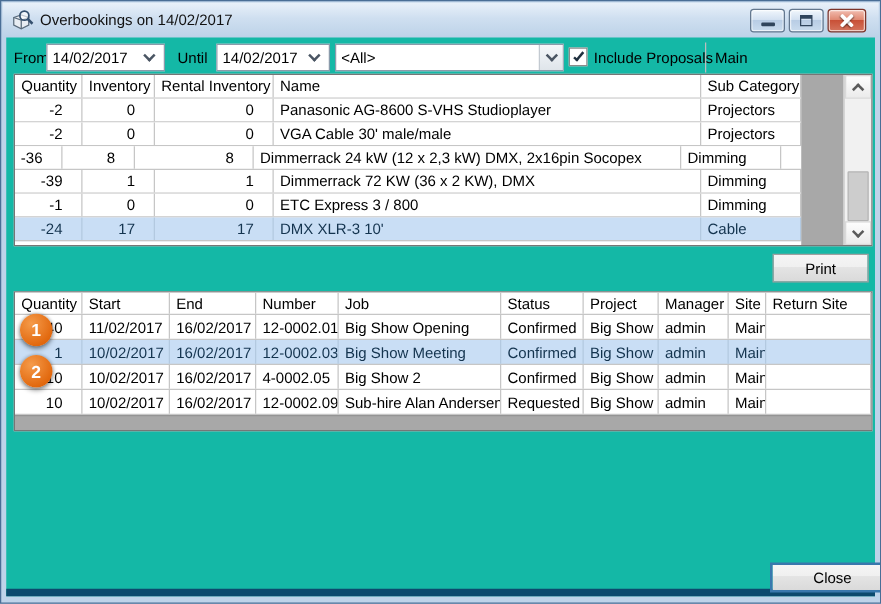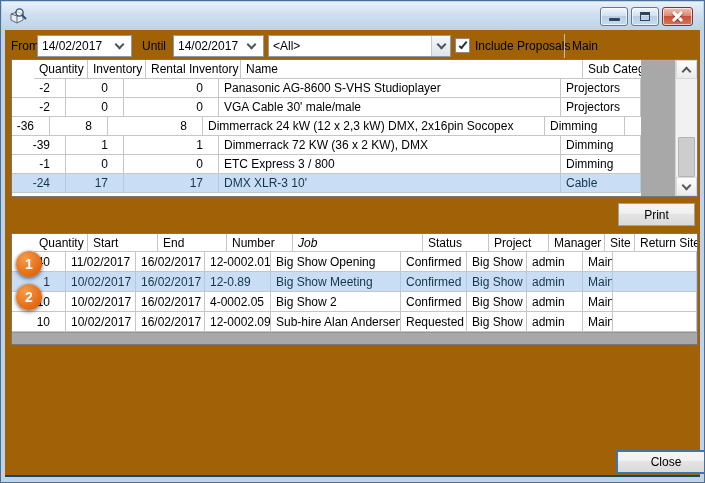--- a/index.html
+++ b/index.html
@@ -26,21 +26,21 @@
   .glyph-min { width:11px; height:3px; background:#30455c; border-radius:1px; margin-top:6px; }
   .glyph-max { width:10px; height:9px; border:1px solid #30455c; border-top-width:3px; background:transparent; }
   .glyph-x { position:relative; width:13px; height:13px; }
   .glyph-x i { position:absolute; left:0; top:5px; width:13px; height:3px; background:#fff; border-radius:1px;
     box-shadow:0 1px 1px rgba(0,0,0,.35); }
   .glyph-x i:nth-child(1){ transform:rotate(45deg); }
   .glyph-x i:nth-child(2){ transform:rotate(-45deg); }
 
   
   .client { position:absolute; left:4px; right:4px; top:29px; bottom:5px;
-    background:#a16207; border-bottom:2px solid #0c4a6e; }
+    background:#14b8a6; border-bottom:6px solid #0c4a6e; }
 
   .lbl { position:absolute; color:#000; white-space:nowrap; }
 
   .combo { position:absolute; height:22px; background:#fff; border:1px solid #8b9bab;
     display:flex; align-items:center; }
   .combo .val { flex:1; padding-left:4px; white-space:nowrap; overflow:hidden; }
   .chev { width:7px; height:7px; border-right:2px solid #4a5563; border-bottom:2px solid #4a5563;
     transform:rotate(45deg); margin:-3px 8px 0 0; }
   .chev-up { transform:rotate(-135deg); margin:4px 0 0 0; }
   .combo .btnzone { width:19px; height:100%; display:flex; align-items:center; justify-content:center;
@@ -54,21 +54,21 @@
   .checkbox.checked .mark { display:block; }
   .vsep { position:absolute; width:1px; background:#bdbdbd; }
 
   
   .grid { position:absolute; background:#fff; border:1px solid #767676; overflow:hidden; }
   .g-row { display:flex; width:629px; border-bottom:1px solid #c6c6c6; background:#fff; }
   #bottom-grid .g-row { width:685px; }
   .g-cell { border-right:1px solid #c6c6c6; padding:0 4px 0 5px; white-space:nowrap; overflow:hidden;
     display:flex; align-items:center; }
   .g-cell.num { justify-content:flex-end; padding-right:15px; }
-  .g-header { font-weight:normal;margin-left:22px; }
+  .g-header { font-weight:normal; }
   #top-grid .g-row { height:19px; }
   #top-grid .g-header { height:19px; }
   #bottom-grid .g-row { height:20px; }
   #bottom-grid .g-header { height:18px; }
   .g-row.selected { background:#c9def5; color:#14344f; }
   .g-row.selected .g-cell { border-right-color:#b3c9e0;text-align:center; }
 
   .tg-filler { position:absolute; top:0; bottom:0; left:629px; width:34px; background:#a8a8a8; }
   .bg-filler { position:absolute; left:0; right:0; bottom:0; height:12px; background:#a8a8a8;
     border-top:1px solid #949494; }
@@ -101,20 +101,21 @@
 <div class="window">
 
   <div class="titlebar">
     <svg class="title-icon" viewBox="0 0 18 16">
       <polygon points="2,6 8,4 14,6 14,12 8,15 2,12" fill="#e8edf3" stroke="#5a6b7c" stroke-width="1"></polygon>
       <polyline points="2,6 8,8 14,6" fill="none" stroke="#5a6b7c" stroke-width="1"></polyline>
       <line x1="8" y1="8" x2="8" y2="15" stroke="#5a6b7c" stroke-width="1"></line>
       <circle cx="10.5" cy="4.5" r="3.6" fill="rgba(255,255,255,.65)" stroke="#35506e" stroke-width="1.4"></circle>
       <line x1="13.2" y1="7.2" x2="17" y2="11" stroke="#35506e" stroke-width="2"></line>
     </svg>
+    <span class="title-text">Overbookings on 14/02/2017</span>
   </div>
   <div class="winbtn btn-min">
     <span class="glyph-min"></span>
   </div>
   <div class="winbtn btn-max">
     <span class="glyph-max"></span>
   </div>
   <div class="winbtn btn-close">
     <span class="glyph-x">
         <i></i>
@@ -216,21 +217,21 @@
     </div>
 
     <div class="grid" id="bottom-grid-frame" style="left:6px; top:203px; width:687px; height:112px;">
       <div class="bg-filler"></div>
       <div id="bottom-grid">
           <div class="g-row g-header">
             <div class="g-cell" style="width: 54px;">Quantity</div>
             <div class="g-cell" style="width: 70px;">Start</div>
             <div class="g-cell" style="width: 69px;">End</div>
             <div class="g-cell" style="width: 66px;">Number</div>
-            <div class="g-cell" style="width: 130px; font-style: italic;">Job</div>
+            <div class="g-cell" style="width: 130px;">Job</div>
             <div class="g-cell" style="width: 66px;">Status</div>
             <div class="g-cell" style="width: 60px;">Project</div>
             <div class="g-cell" style="width: 56px;">Manager</div>
             <div class="g-cell" style="width: 30px;">Site</div>
             <div class="g-cell" style="width: 84px;">Return Site</div>
           </div>
           <div class="g-row">
             <div class="g-cell num" style="width: 54px;">40</div>
             <div class="g-cell" style="width: 70px;">11/02/2017</div>
             <div class="g-cell" style="width: 69px;">16/02/2017</div>
@@ -239,21 +240,21 @@
             <div class="g-cell" style="width: 66px;">Confirmed</div>
             <div class="g-cell" style="width: 60px;">Big Show</div>
             <div class="g-cell" style="width: 56px;">admin</div>
             <div class="g-cell" style="width: 30px;">Main</div>
             <div class="g-cell" style="width: 84px;"></div>
           </div>
           <div class="g-row selected">
             <div class="g-cell num" style="width: 54px;">1</div>
             <div class="g-cell" style="width: 70px;">10/02/2017</div>
             <div class="g-cell" style="width: 69px;">16/02/2017</div>
-            <div class="g-cell" style="width: 66px;">12-0.89</div>
+            <div class="g-cell" style="width: 66px;">12-0002.03</div>
             <div class="g-cell" style="width: 130px;">Big Show Meeting</div>
             <div class="g-cell" style="width: 66px;">Confirmed</div>
             <div class="g-cell" style="width: 60px;">Big Show</div>
             <div class="g-cell" style="width: 56px;">admin</div>
             <div class="g-cell" style="width: 30px;">Main</div>
             <div class="g-cell" style="width: 84px;"></div>
           </div>
           <div class="g-row">
             <div class="g-cell num" style="width: 54px;">10</div>
             <div class="g-cell" style="width: 70px;">10/02/2017</div>

